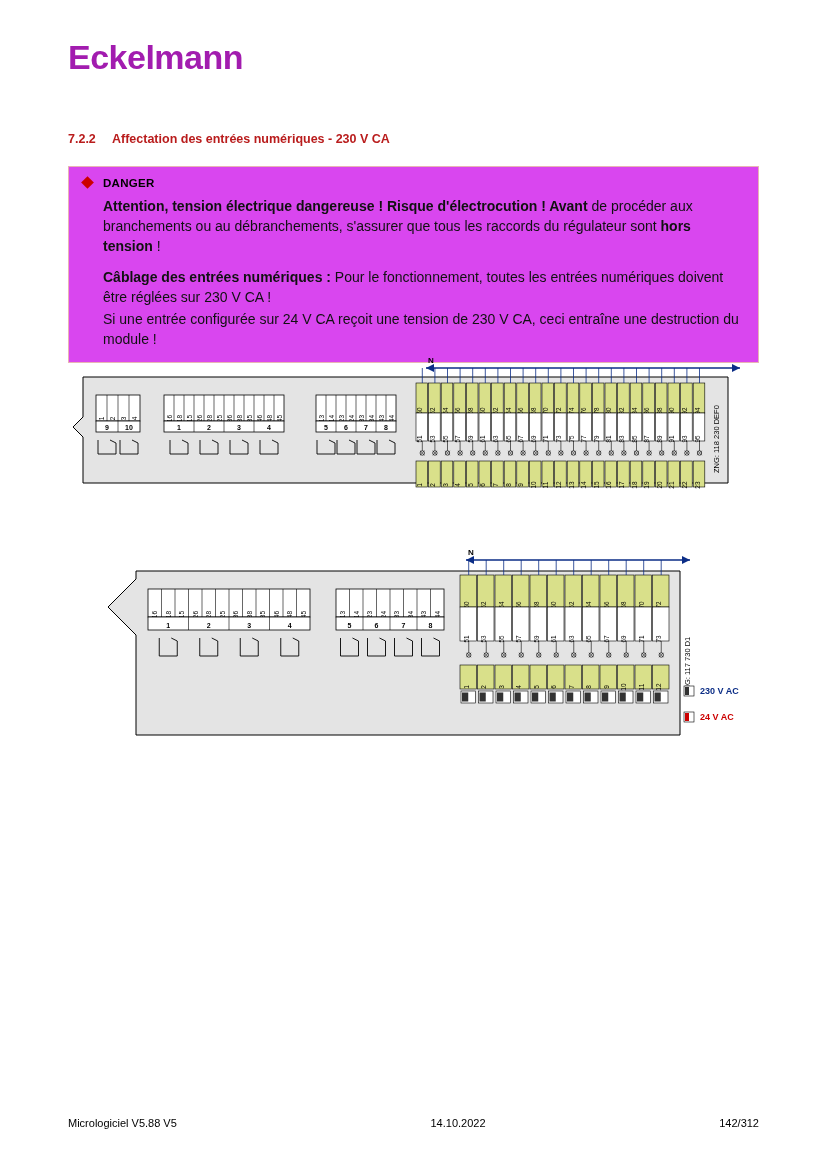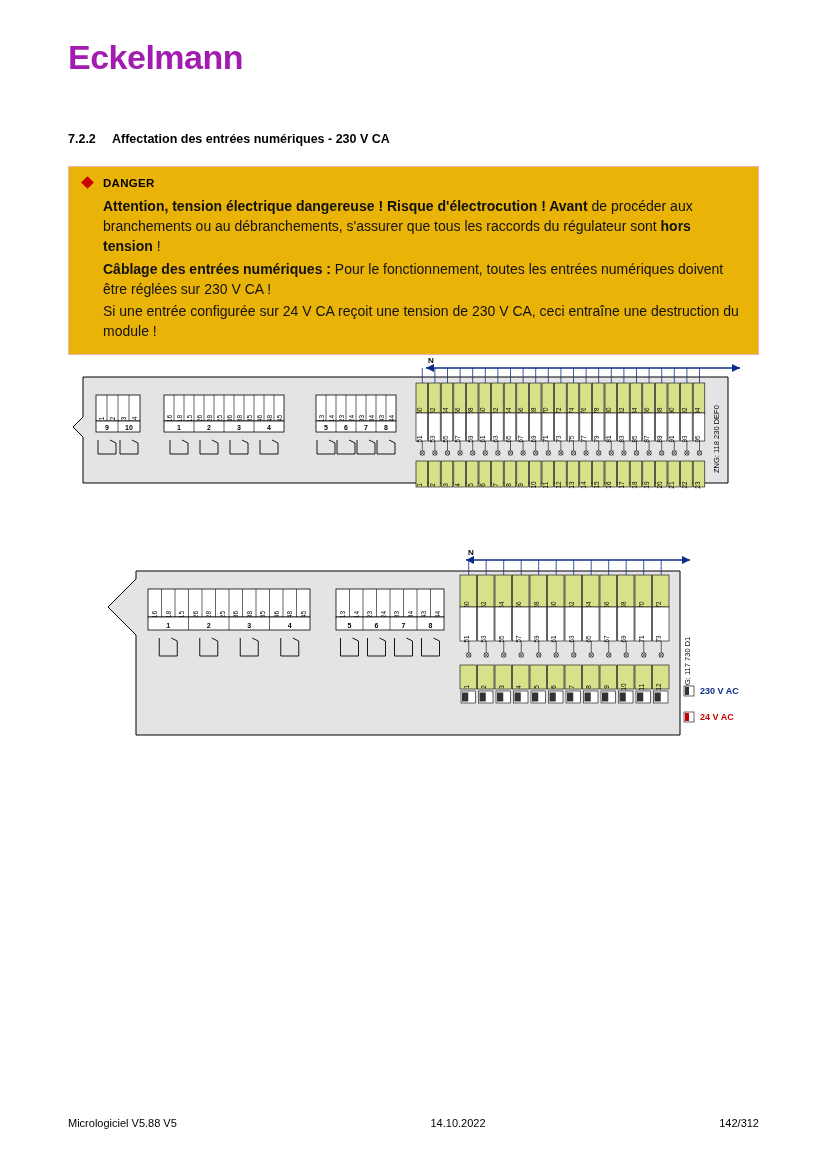--- a/index.html
+++ b/index.html
@@ -33,37 +33,37 @@
     color: #a21caf;
   }
 
   
   .section-head {
     position: absolute;
     left: 68px;
     top: 132px;
     font-size: 12.5px;
     font-weight: bold;
-    color: #000000;
+    color: #b91c1c;
     white-space: nowrap;
   }
   .section-head .num {
     display: inline-block;
     width: 44px;
   }
 
   
   .danger-box {
     position: absolute;
     left: 68px;
     top: 166px;
     width: 691px;
     box-sizing: border-box;
     border: 1px solid #e8b4b4;
-    background: #eab308;
+    background: #d946ef;
     padding: 10px 14px 12px 14px;
   }
   .danger-title-row {
     display: flex;
     align-items: center;
     gap: 8px;
     margin-bottom: 8px;
   }
   .danger-icon {
     width: 12px;
@@ -83,21 +83,21 @@
     font-weight: bold;
     letter-spacing: 0.3px;
   }
   .danger-body {
     font-size: 14px;
     line-height: 1.42;
     padding-left: 20px;
     color: #111;
   }
   .danger-body p { margin: 0 0 0 0; }
-  .danger-body .p2 { margin-top: 3px; }
+  .danger-body .p2 { margin-top: 11px; }
   .danger-body .p3 { margin-top: 3px; }
   b { font-weight: bold; }
 
   
   .conn-caption {
     position: absolute;
     left: 68px;
     font-size: 11.5px;
     color: #000;
     white-space: nowrap;

